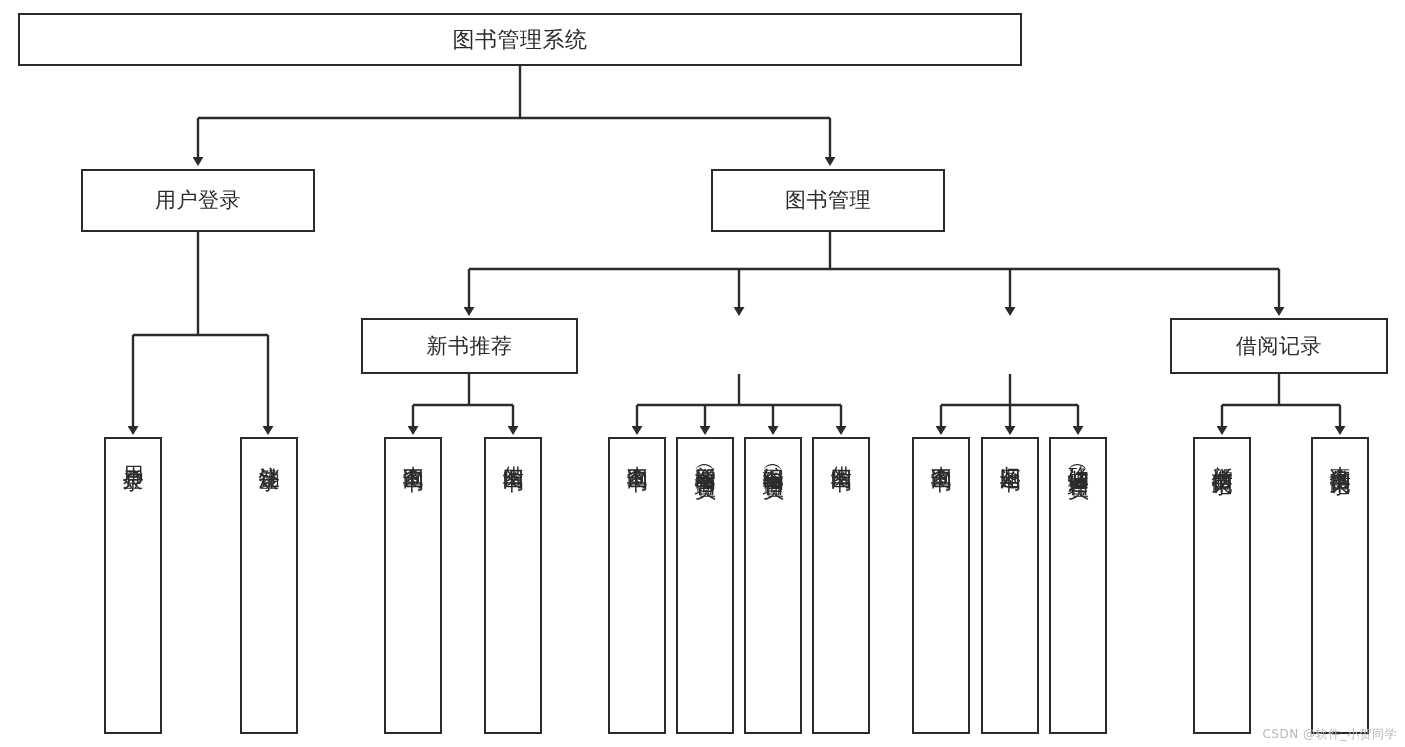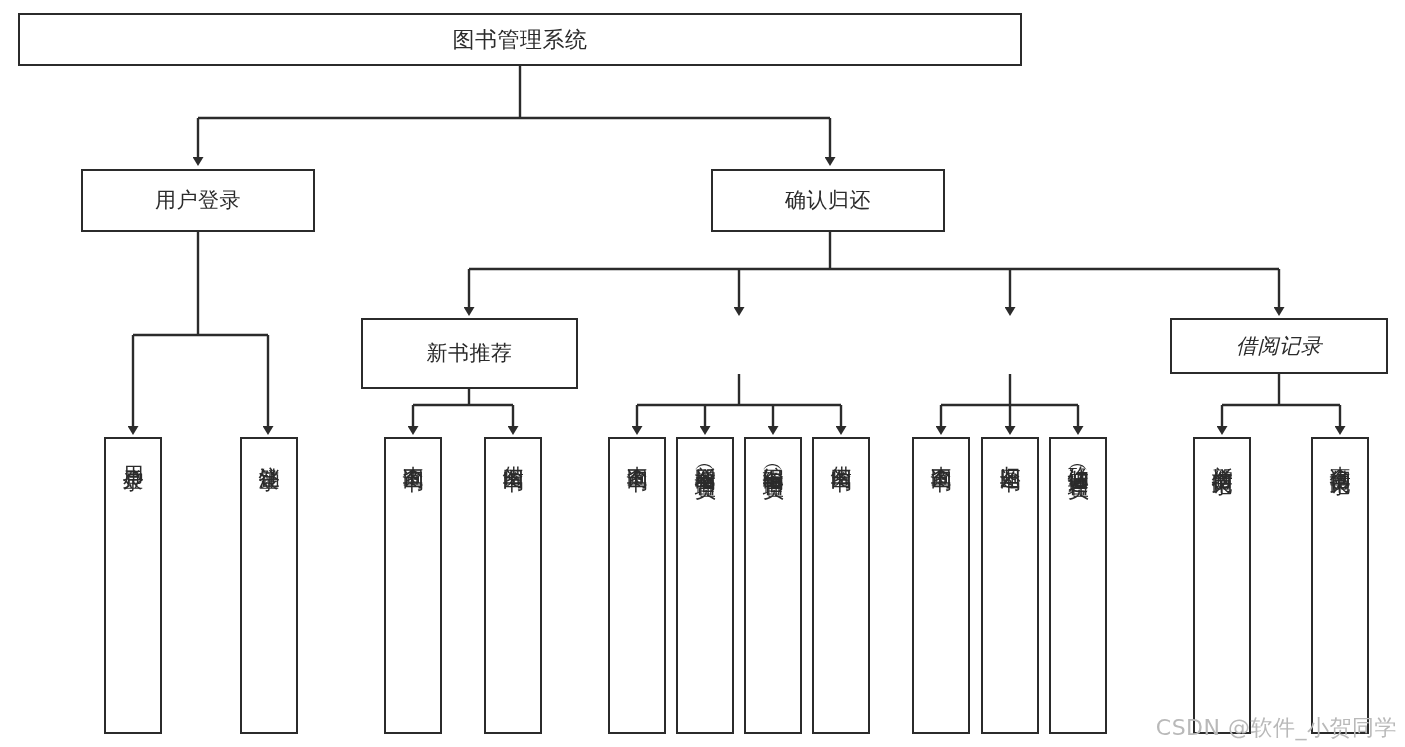--- a/index.html
+++ b/index.html
@@ -59,21 +59,21 @@
     text-orientation: upright;
     font-size: 21px;
     line-height: 1.08;
     letter-spacing: 2px;
     white-space: nowrap;
   }
   #watermark {
     position: absolute;
     right: 8px;
     bottom: 4px;
-    font-size: 22px;
+    font-size: 12px;
     color: #b9b9b9;
     letter-spacing: 0.5px;
     user-select: none;
     white-space: nowrap;
   }
 </style>
 </head>
 <body>
 
 <div id="canvas">
@@ -129,27 +129,27 @@
   </svg>
 
   <div class="node root horizontal" style="left:18px; top:13px; width:1004px; height:53px;">
     <span class="node-label">图书管理系统</span>
   </div>
 
   <div class="node horizontal" style="left:81px; top:169px; width:234px; height:63px;">
     <span class="node-label">用户登录</span>
   </div>
   <div class="node horizontal" style="left:711px; top:169px; width:234px; height:63px;">
-    <span class="node-label">确认归还</span>
+    <span class="node-label">图书管理</span>
   </div>
 
-  <div class="node horizontal" style="left:361px; top:318px; width:217px; height:71px;">
+  <div class="node horizontal" style="left:361px; top:318px; width:217px; height:56px;">
     <span class="node-label">新书推荐</span>
   </div>
-  <div class="node horizontal" style="left:1170px; top:318px; width:218px; height:56px;font-style:italic;">
+  <div class="node horizontal" style="left:1170px; top:318px; width:218px; height:56px;">
     <span class="node-label">借阅记录</span>
   </div>
 
   <div class="node vertical" style="left:104px; top:437px; width:58px; height:297px;">
     <span class="node-label">用户登录</span>
   </div>
   <div class="node vertical" style="left:240px; top:437px; width:58px; height:297px;">
     <span class="node-label">注销登录</span>
   </div>
 

